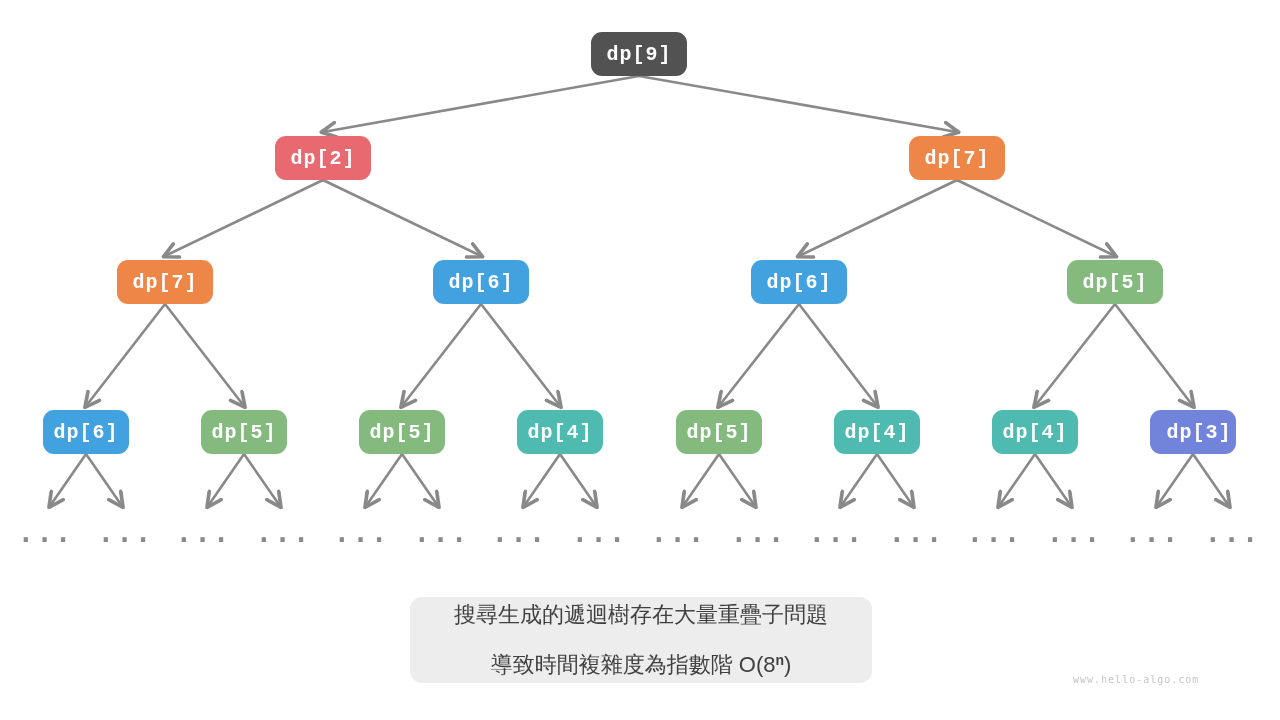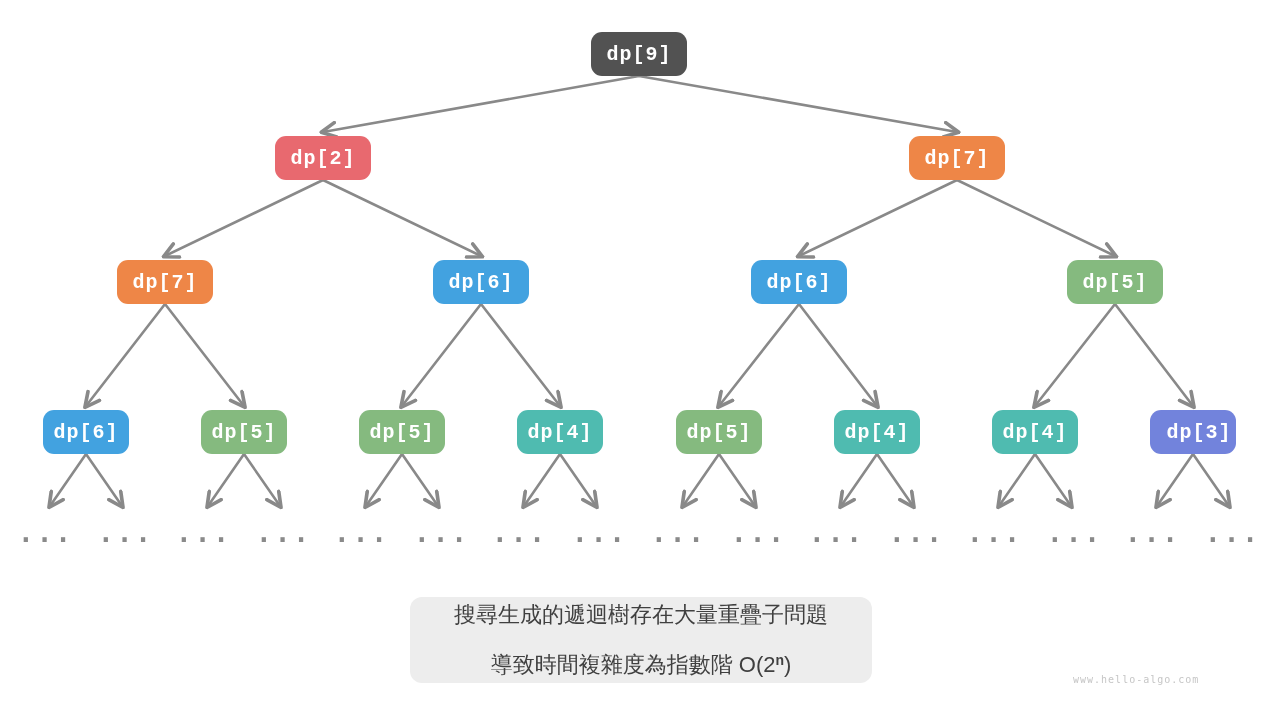--- a/index.html
+++ b/index.html
@@ -150,17 +150,17 @@
       <div class="dots" style="left: 801px; top: 524px;">...</div>
       <div class="dots" style="left: 881px; top: 524px;">...</div>
       <div class="dots" style="left: 959px; top: 524px;">...</div>
       <div class="dots" style="left: 1039px; top: 524px;">...</div>
       <div class="dots" style="left: 1117px; top: 524px;">...</div>
       <div class="dots" style="left: 1197px; top: 524px;">...</div>
     </div>
 
   <div class="caption">
     <div>搜尋生成的遞迴樹存在大量重疊子問題</div>
-    <div><span>導致時間複雜度為指數階 O(2</span><span class="sup">n</span><span>)</span></div>
+    <div><span>導致時間複雜度為指數階 O(8</span><span class="sup">n</span><span>)</span></div>
   </div>
 
   <div class="watermark">www.hello-algo.com</div>
 </div>
 
 </body></html>

